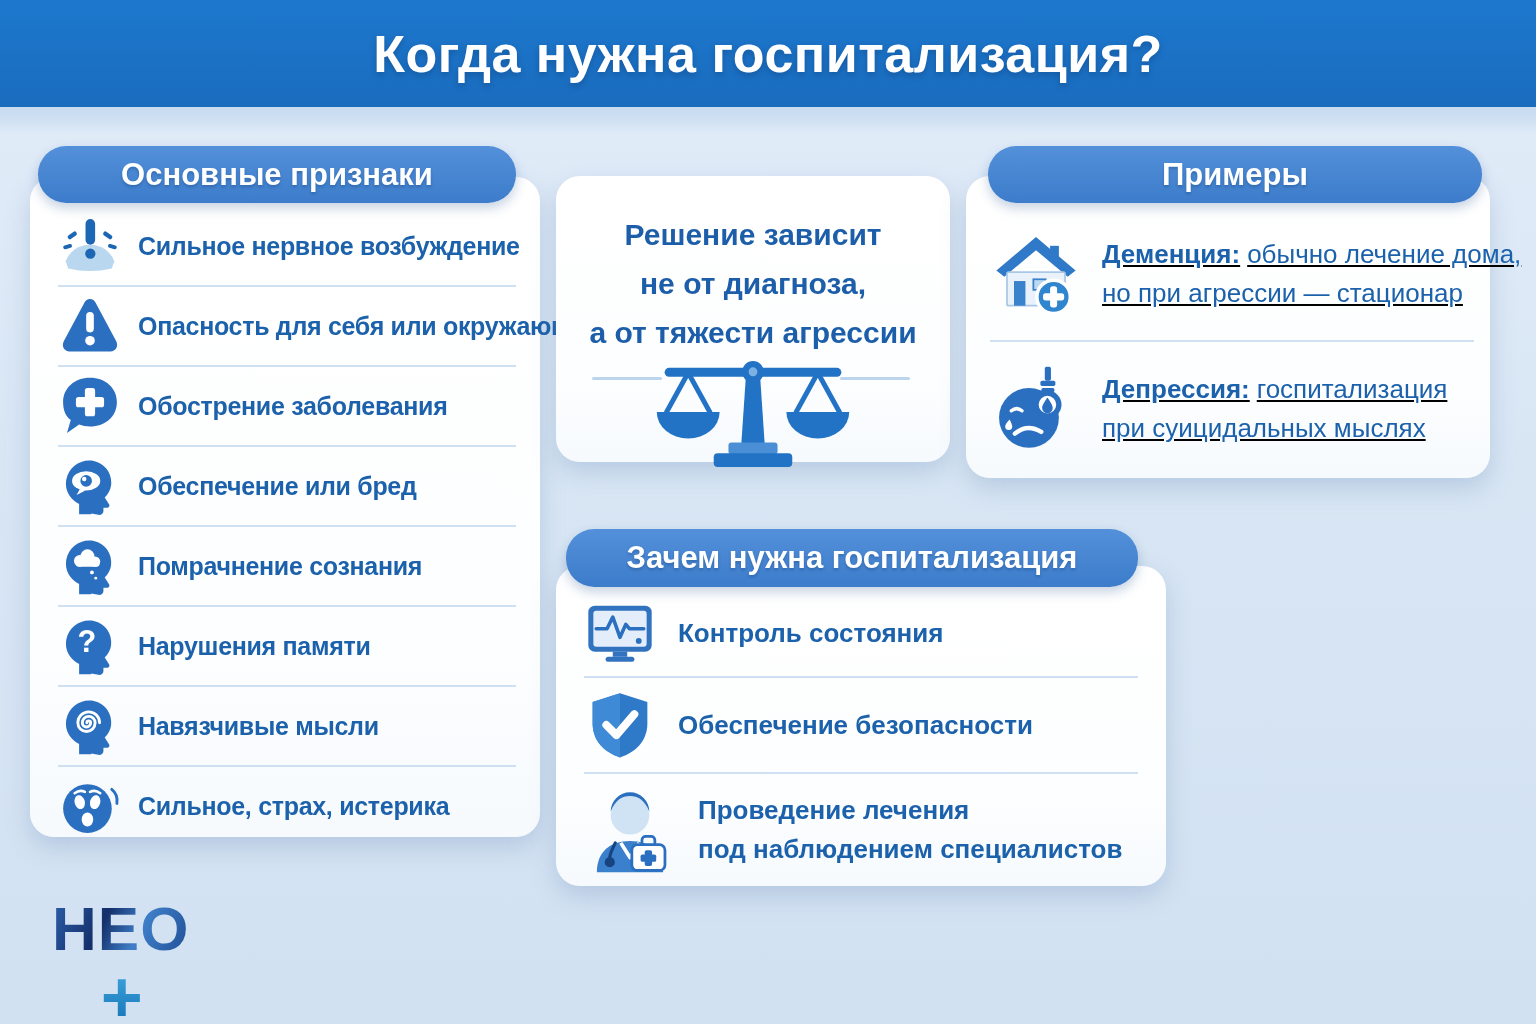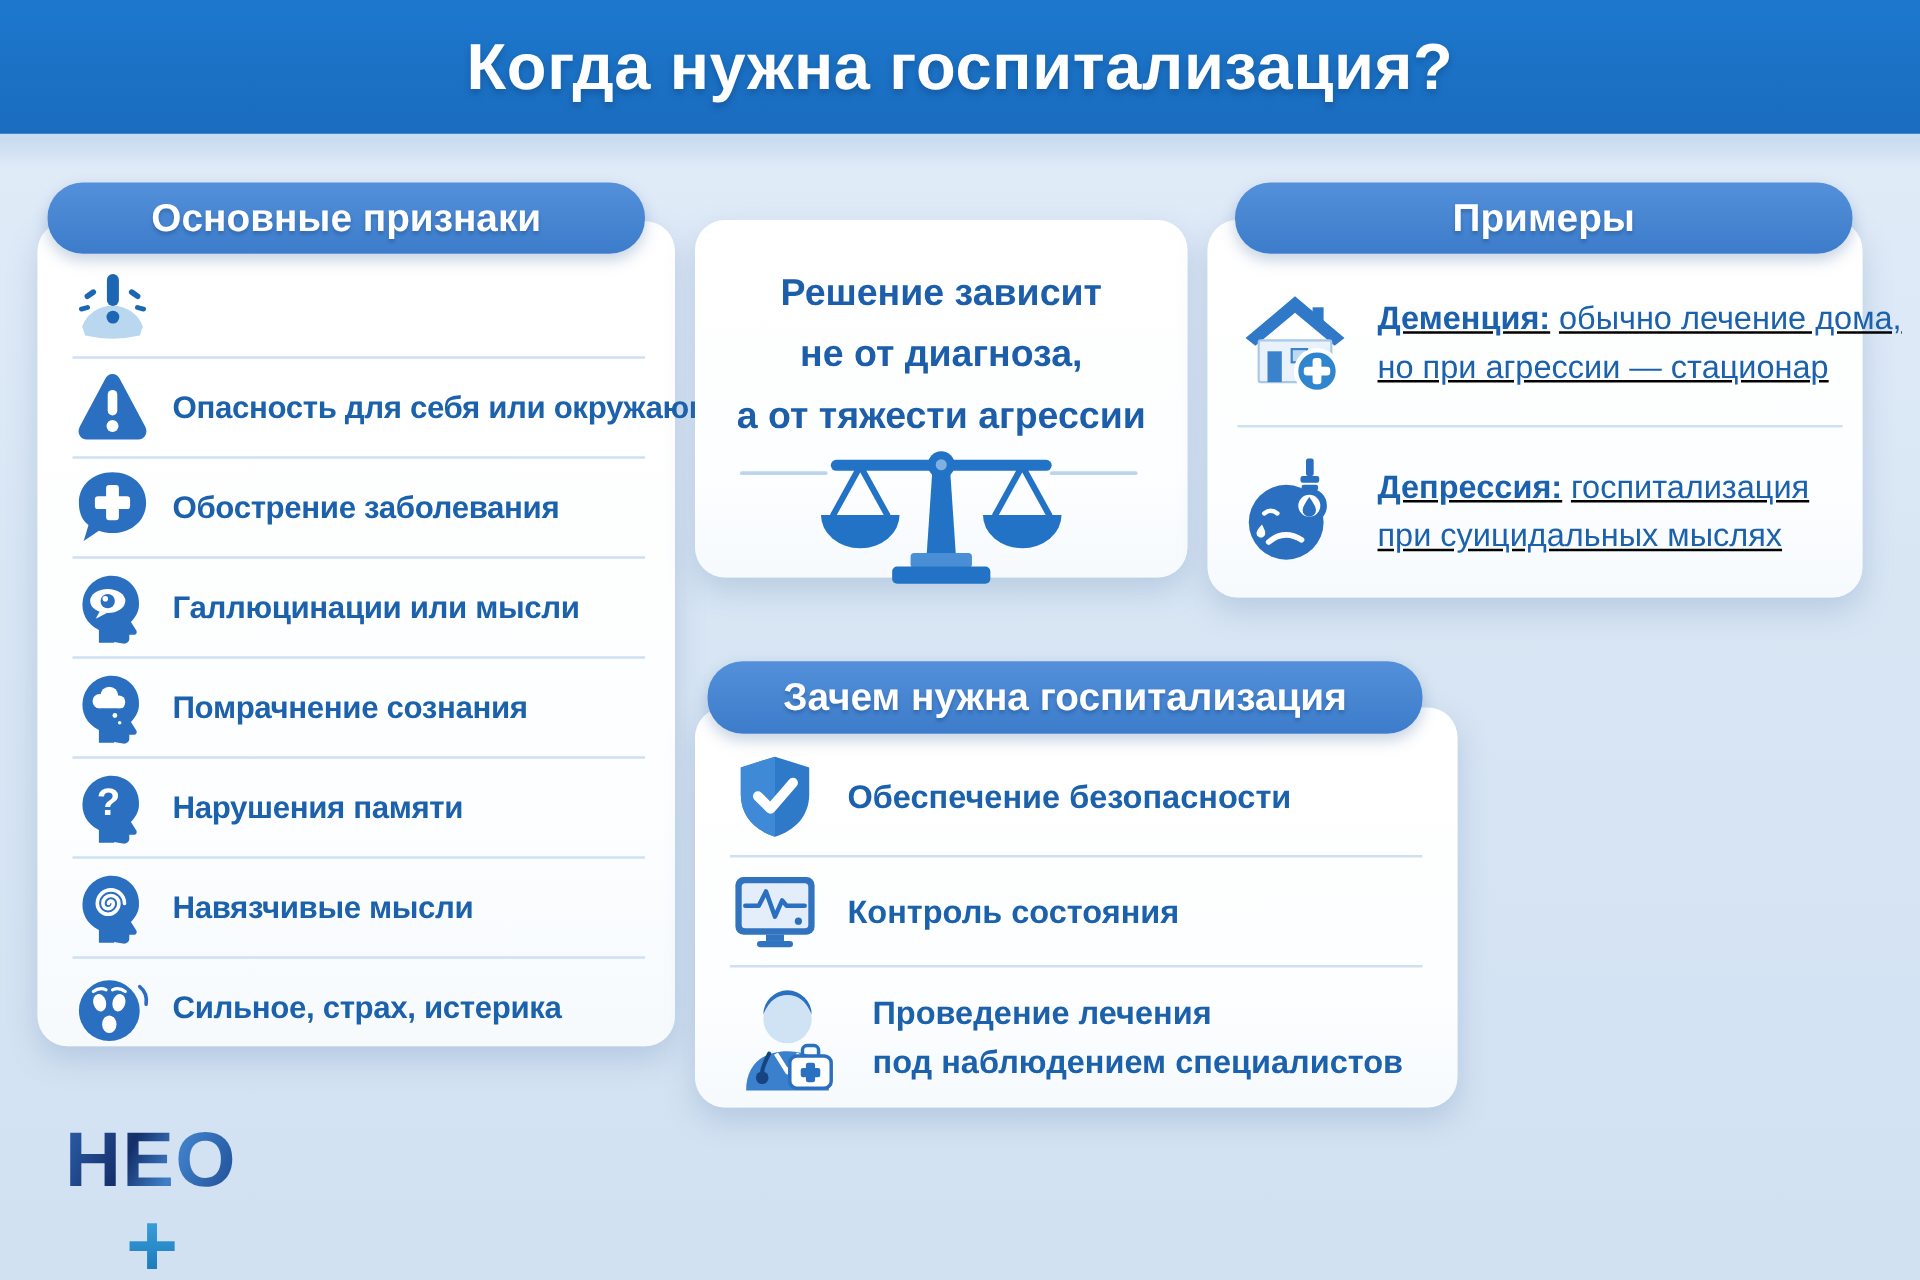--- a/index.html
+++ b/index.html
@@ -111,20 +111,21 @@
             <g fill="#1d66b4">
               <rect x="14" y="30" width="16" height="7" rx="3.5" transform="rotate(-35 22 33)"></rect>
               <rect x="8" y="48" width="14" height="6" rx="3" transform="rotate(-15 15 51)"></rect>
               <rect x="70" y="30" width="16" height="7" rx="3.5" transform="rotate(35 78 33)"></rect>
               <rect x="78" y="48" width="14" height="6" rx="3" transform="rotate(15 85 51)"></rect>
               <rect x="43" y="8" width="15" height="40" rx="7.5"></rect>
               <circle cx="50.5" cy="62" r="8"></circle>
             </g>
           </svg>
         </span>
+        <span class="slabel">Сильное нервное возбуждение</span>
       </div>
 
       <div class="srow">
         <span class="icn">
           <svg viewBox="0 0 100 100">
             <path d="M50,8 C54,8 57,10 59,14 L91,74 C95,82 90,90 82,90 L18,90 C10,90 5,82 9,74 L41,14 C43,10 46,8 50,8 Z" fill="#2a6fc0"></path>
             <rect x="44" y="28" width="12" height="32" rx="6" fill="#fff"></rect>
             <circle cx="50" cy="73" r="7.5" fill="#fff"></circle>
           </svg>
         </span>
@@ -145,21 +146,21 @@
       <div class="srow">
         <span class="icn">
           <svg viewBox="0 0 100 100">
             <path d="M33,94 L33,78 C18,71 10,56 13,40 C17,20 36,7 56,11 C74,15 85,31 83,49 C82,57 78,63 73,68 L80,79 C81,81.5 79.5,84 77,84 L71,84 L71,89 C71,93 67,96 63,95 L52,93 L52,94 Z" fill="#2a6fc0"></path>
             <ellipse cx="44" cy="42" rx="22" ry="15" fill="#fff"></ellipse>
             <path d="M34,55 L29,64 L43,57 Z" fill="#fff"></path>
             <circle cx="44" cy="42" r="9" fill="#2a6fc0"></circle>
             <circle cx="41" cy="39" r="3.5" fill="#fff"></circle>
           </svg>
         </span>
-        <span class="slabel">Галлюцинации или мысли</span>
+        <span class="slabel">Обеспечение или бред</span>
       </div>
 
       <div class="srow">
         <span class="icn">
           <svg viewBox="0 0 100 100">
             <path d="M33,94 L33,78 C18,71 10,56 13,40 C17,20 36,7 56,11 C74,15 85,31 83,49 C82,57 78,63 73,68 L80,79 C81,81.5 79.5,84 77,84 L71,84 L71,89 C71,93 67,96 63,95 L52,93 L52,94 Z" fill="#2a6fc0"></path>
             <g fill="#fff">
               <circle cx="34" cy="42" r="9"></circle>
               <circle cx="46" cy="35" r="11"></circle>
               <circle cx="58" cy="43" r="8"></circle>
@@ -285,43 +286,43 @@
     </div>
 
   </section>
 
   <div class="pill pill-reasons">
     <span>Зачем нужна госпитализация</span>
   </div>
   <section class="card card-reasons">
     <div class="reasons-rows">
 
-      <div class="rrow rrow-1">
-        <span class="ricn">
-          <svg viewBox="0 0 100 100">
-            <path d="M50,6 L88,18 L88,48 C88,72 72,88 50,95 C28,88 12,72 12,48 L12,18 Z" fill="#2f7ac8"></path>
-            <path d="M50,6 L50,95 C28,88 12,72 12,48 L12,18 Z" fill="#3f8ad6"></path>
-            <path d="M31,50 L45,64 L70,35" stroke="#fff" stroke-width="11" fill="none" stroke-linecap="round" stroke-linejoin="round"></path>
-          </svg>
-        </span>
-        <span class="rlabel">Обеспечение безопасности</span>
-      </div>
-
       <div class="rrow rrow-2">
         <span class="ricn">
           <svg viewBox="0 0 100 100">
             <rect x="6" y="12" width="88" height="64" rx="9" fill="#3273c0"></rect>
             <rect x="13" y="19" width="74" height="50" rx="4" fill="#e4eefa"></rect>
             <path d="M17,44 L32,44 L40,28 L50,56 L58,38 L63,44 L83,44" stroke="#2a6fc0" stroke-width="5" fill="none" stroke-linejoin="round" stroke-linecap="round"></path>
             <circle cx="76" cy="61" r="4" fill="#2a6fc0"></circle>
             <rect x="40" y="76" width="20" height="7" fill="#3273c0"></rect>
             <rect x="30" y="83" width="40" height="7" rx="3.5" fill="#3273c0"></rect>
           </svg>
         </span>
         <span class="rlabel">Контроль состояния</span>
+      </div>
+
+      <div class="rrow rrow-1">
+        <span class="ricn">
+          <svg viewBox="0 0 100 100">
+            <path d="M50,6 L88,18 L88,48 C88,72 72,88 50,95 C28,88 12,72 12,48 L12,18 Z" fill="#2f7ac8"></path>
+            <path d="M50,6 L50,95 C28,88 12,72 12,48 L12,18 Z" fill="#3f8ad6"></path>
+            <path d="M31,50 L45,64 L70,35" stroke="#fff" stroke-width="11" fill="none" stroke-linecap="round" stroke-linejoin="round"></path>
+          </svg>
+        </span>
+        <span class="rlabel">Обеспечение безопасности</span>
       </div>
 
       <div class="rrow rrow-3">
         <span class="ricn ricn-doctor">
           <svg viewBox="0 0 100 100">
             <path d="M14,96 C14,74 28,62 50,62 C72,62 86,74 86,96 Z" fill="#3a80cc"></path>
             <circle cx="50" cy="34" r="21" fill="#cfe3f5"></circle>
             <path d="M29,30 A21,21 0 0 1 71,30 C66,17 58,13 50,13 C42,13 34,17 29,30 Z" fill="#2a6fc0"></path>
             <path d="M40,64 L50,80 L60,64" stroke="#fff" stroke-width="4" fill="none" stroke-linejoin="round"></path>
             <path d="M34,64 C30,72 28,76 28,80" stroke="#17447e" stroke-width="3.5" fill="none" stroke-linecap="round"></path>

